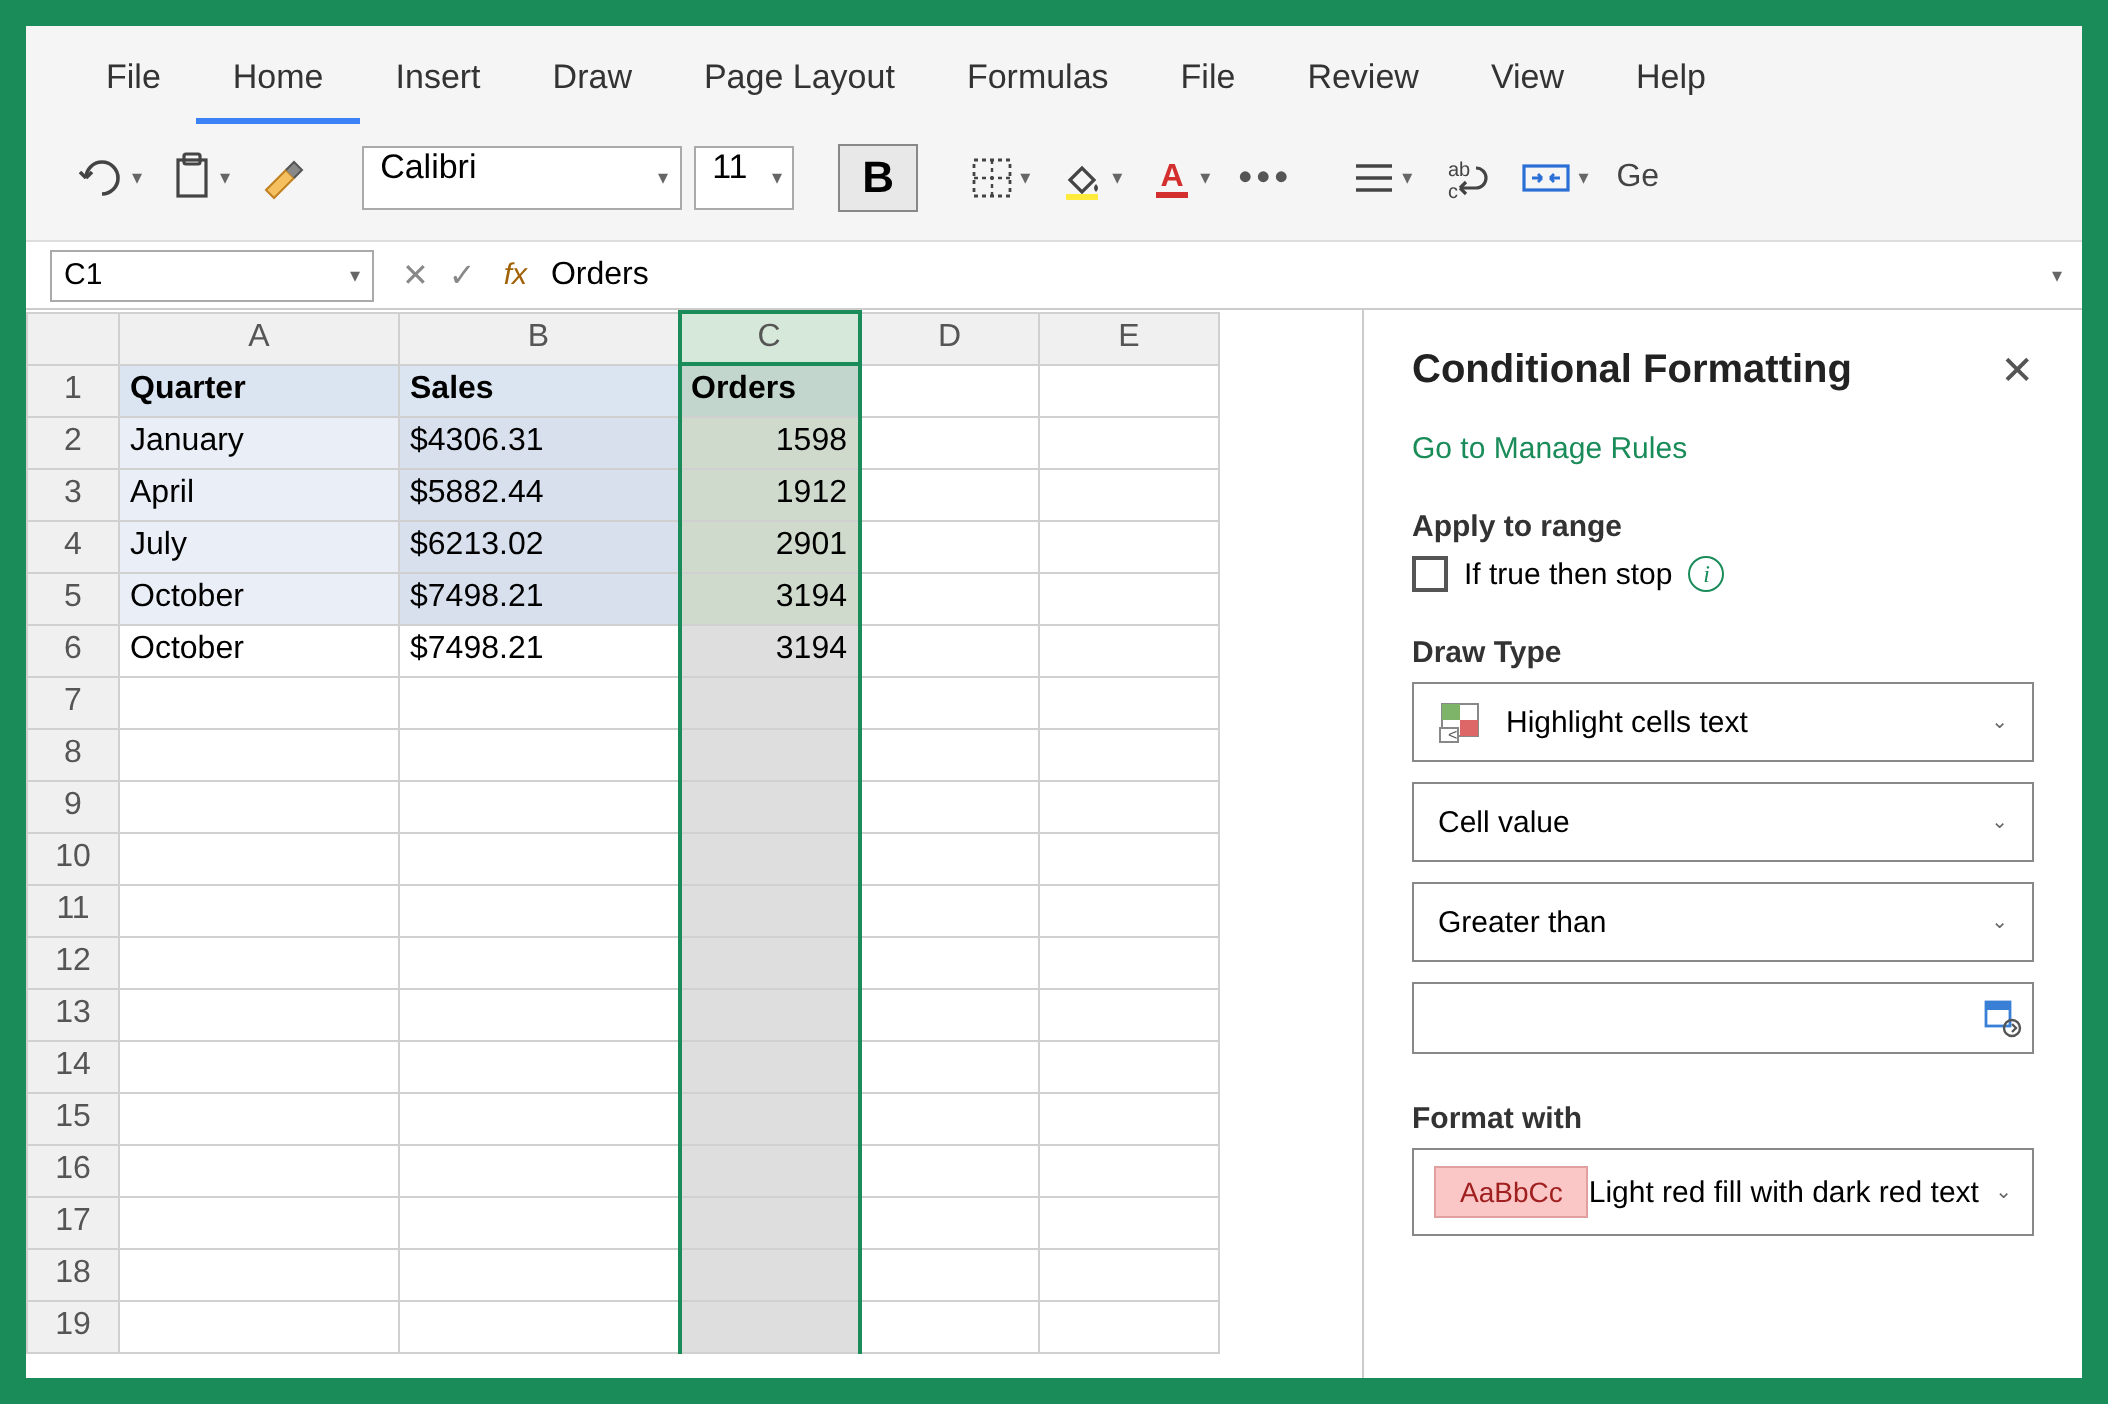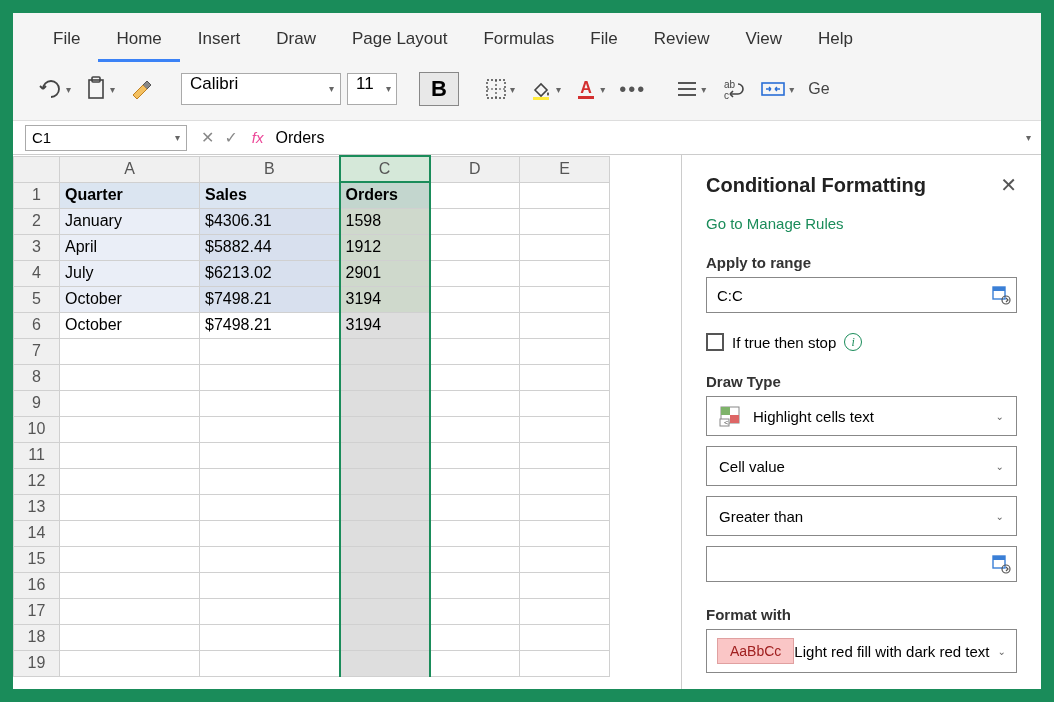--- a/index.html
+++ b/index.html
@@ -12,35 +12,35 @@
 .tool-btn { display: flex; align-items: center; gap: 3px; padding: 4px 4px; cursor: pointer; color: #444; }
 .tool-btn svg { display: block; }
 .dd-caret { font-size: 10px; color: #666; }
 .font-select { border: 1px solid #aaa; background: #fff; height: 32px; padding: 0 22px 0 8px; font-size: 17px; width: 160px; position: relative; }
 .size-select { border: 1px solid #aaa; background: #fff; height: 32px; padding: 0 20px 0 8px; font-size: 17px; width: 50px; }
 .bold-btn { border: 1px solid #888; background: #e8e8e8; width: 40px; height: 34px; display: flex; align-items: center; justify-content: center; font-weight: 700; font-size: 22px; }
 .sep { width: 10px; }
 .formula-bar { display: flex; align-items: center; border-bottom: 1px solid #ccc; background: #fff; height: 34px; }
 .name-box { border: 1px solid #aaa; width: 162px; height: 26px; margin: 0 6px 0 12px; padding: 0 6px; font-size: 15px; display: flex; align-items: center; justify-content: space-between; }
 .fbar-btns { display: flex; gap: 10px; padding: 0 8px; color: #888; }
-.fx { font-style: italic; font-size: 15px; color: #ec4899; padding: 0 6px; }
+.fx { font-style: italic; font-size: 15px; color: #a16207; padding: 0 6px; }
 .formula-input { flex: 1; border: none; font-size: 16px; padding: 0 6px; outline: none; }
 .fbar-dd { padding: 0 10px; color: #666; }
 .main { display: flex; flex: 1; overflow: hidden; }
 .sheet { flex: 1; overflow: hidden; position: relative; }
 .grid { border-collapse: collapse; table-layout: fixed; }
 .grid th, .grid td { border: 1px solid #d0d0d0; height: 26px; font-size: 16px; padding: 0 5px; }
 .grid .corner { background: #f0f0f0; width: 46px; }
 .grid .col-h { background: #f0f0f0; text-align: center; font-weight: 400; color: #555; width: 134px; }
 .grid .col-h.sel { background: #d5e8d9; border-top: 2px solid #1a8c5a; }
 .grid .row-h { background: #f0f0f0; text-align: center; font-weight: 400; color: #555; }
 .grid td { text-align: left; background: #fff; }
 .grid td.col-c { background: #dedede; border-left: 2px solid #1a8c5a; border-right: 2px solid #1a8c5a; }
 .grid thead th.col-c { border-left: 2px solid #1a8c5a; border-right: 2px solid #1a8c5a; }
-.grid td.num { }
+.grid td.num { text-align: right; }
 .grid td.tbl-hdr { font-weight: 700; background: #dbe5f1; }
 .grid td.tbl-hdr.col-c { background: #c3d6ce; }
 .grid tr.r1 td.col-c.cell-c1 { background: #c3d6ce; border-top: 2px solid #1a8c5a; }
 .grid td.tbl-a { background: #eaeef7; }
 .grid td.tbl-b { background: #d8e0ee; }
 .grid td.tbl-c { background: #cfd9cc; }
 .pane { width: 360px; border-left: 1px solid #ccc; padding: 18px 24px; background: #fff; overflow: hidden; }
 .pane-hdr { display: flex; justify-content: space-between; align-items: center; margin-bottom: 18px; }
 .pane-title { font-size: 20px; font-weight: 600; color: #222; }
 .close-x { font-size: 20px; color: #555; cursor: pointer; }
@@ -347,29 +347,20 @@
     </div>
 
     <div class="pane">
       <div class="pane-hdr">
         <div class="pane-title">Conditional Formatting</div>
         <div class="close-x">✕</div>
       </div>
       <a class="link">Go to Manage Rules</a>
 
       <div class="field-lbl">Apply to range</div>
-      <div class="field-wrap">
-        <input class="field-input" value="C:C" style="">
-        <svg class="range-icon" width="20" height="20" viewBox="0 0 20 20">
-            <rect x="2" y="2" width="12" height="12" fill="none" stroke="#3a7fd6" stroke-width="1.4"></rect>
-            <rect x="2" y="2" width="12" height="4" fill="#3a7fd6"></rect>
-            <circle cx="15" cy="15" r="4" fill="none" stroke="#555" stroke-width="1.2"></circle>
-            <path d="M15 13 L17 15 L15 17" fill="none" stroke="#555" stroke-width="1.2"></path>
-          </svg>
-      </div>
       <div class="chk-row">
         <div class="chk-box"></div>
         <span style="font-size:15px">If true then stop</span>
         <span class="info-i">i</span>
       </div>
 
       <div class="field-lbl">Draw Type</div>
       <div class="dropdown">
         <div class="dd-left">
           <svg width="24" height="22" viewBox="0 0 24 22">

